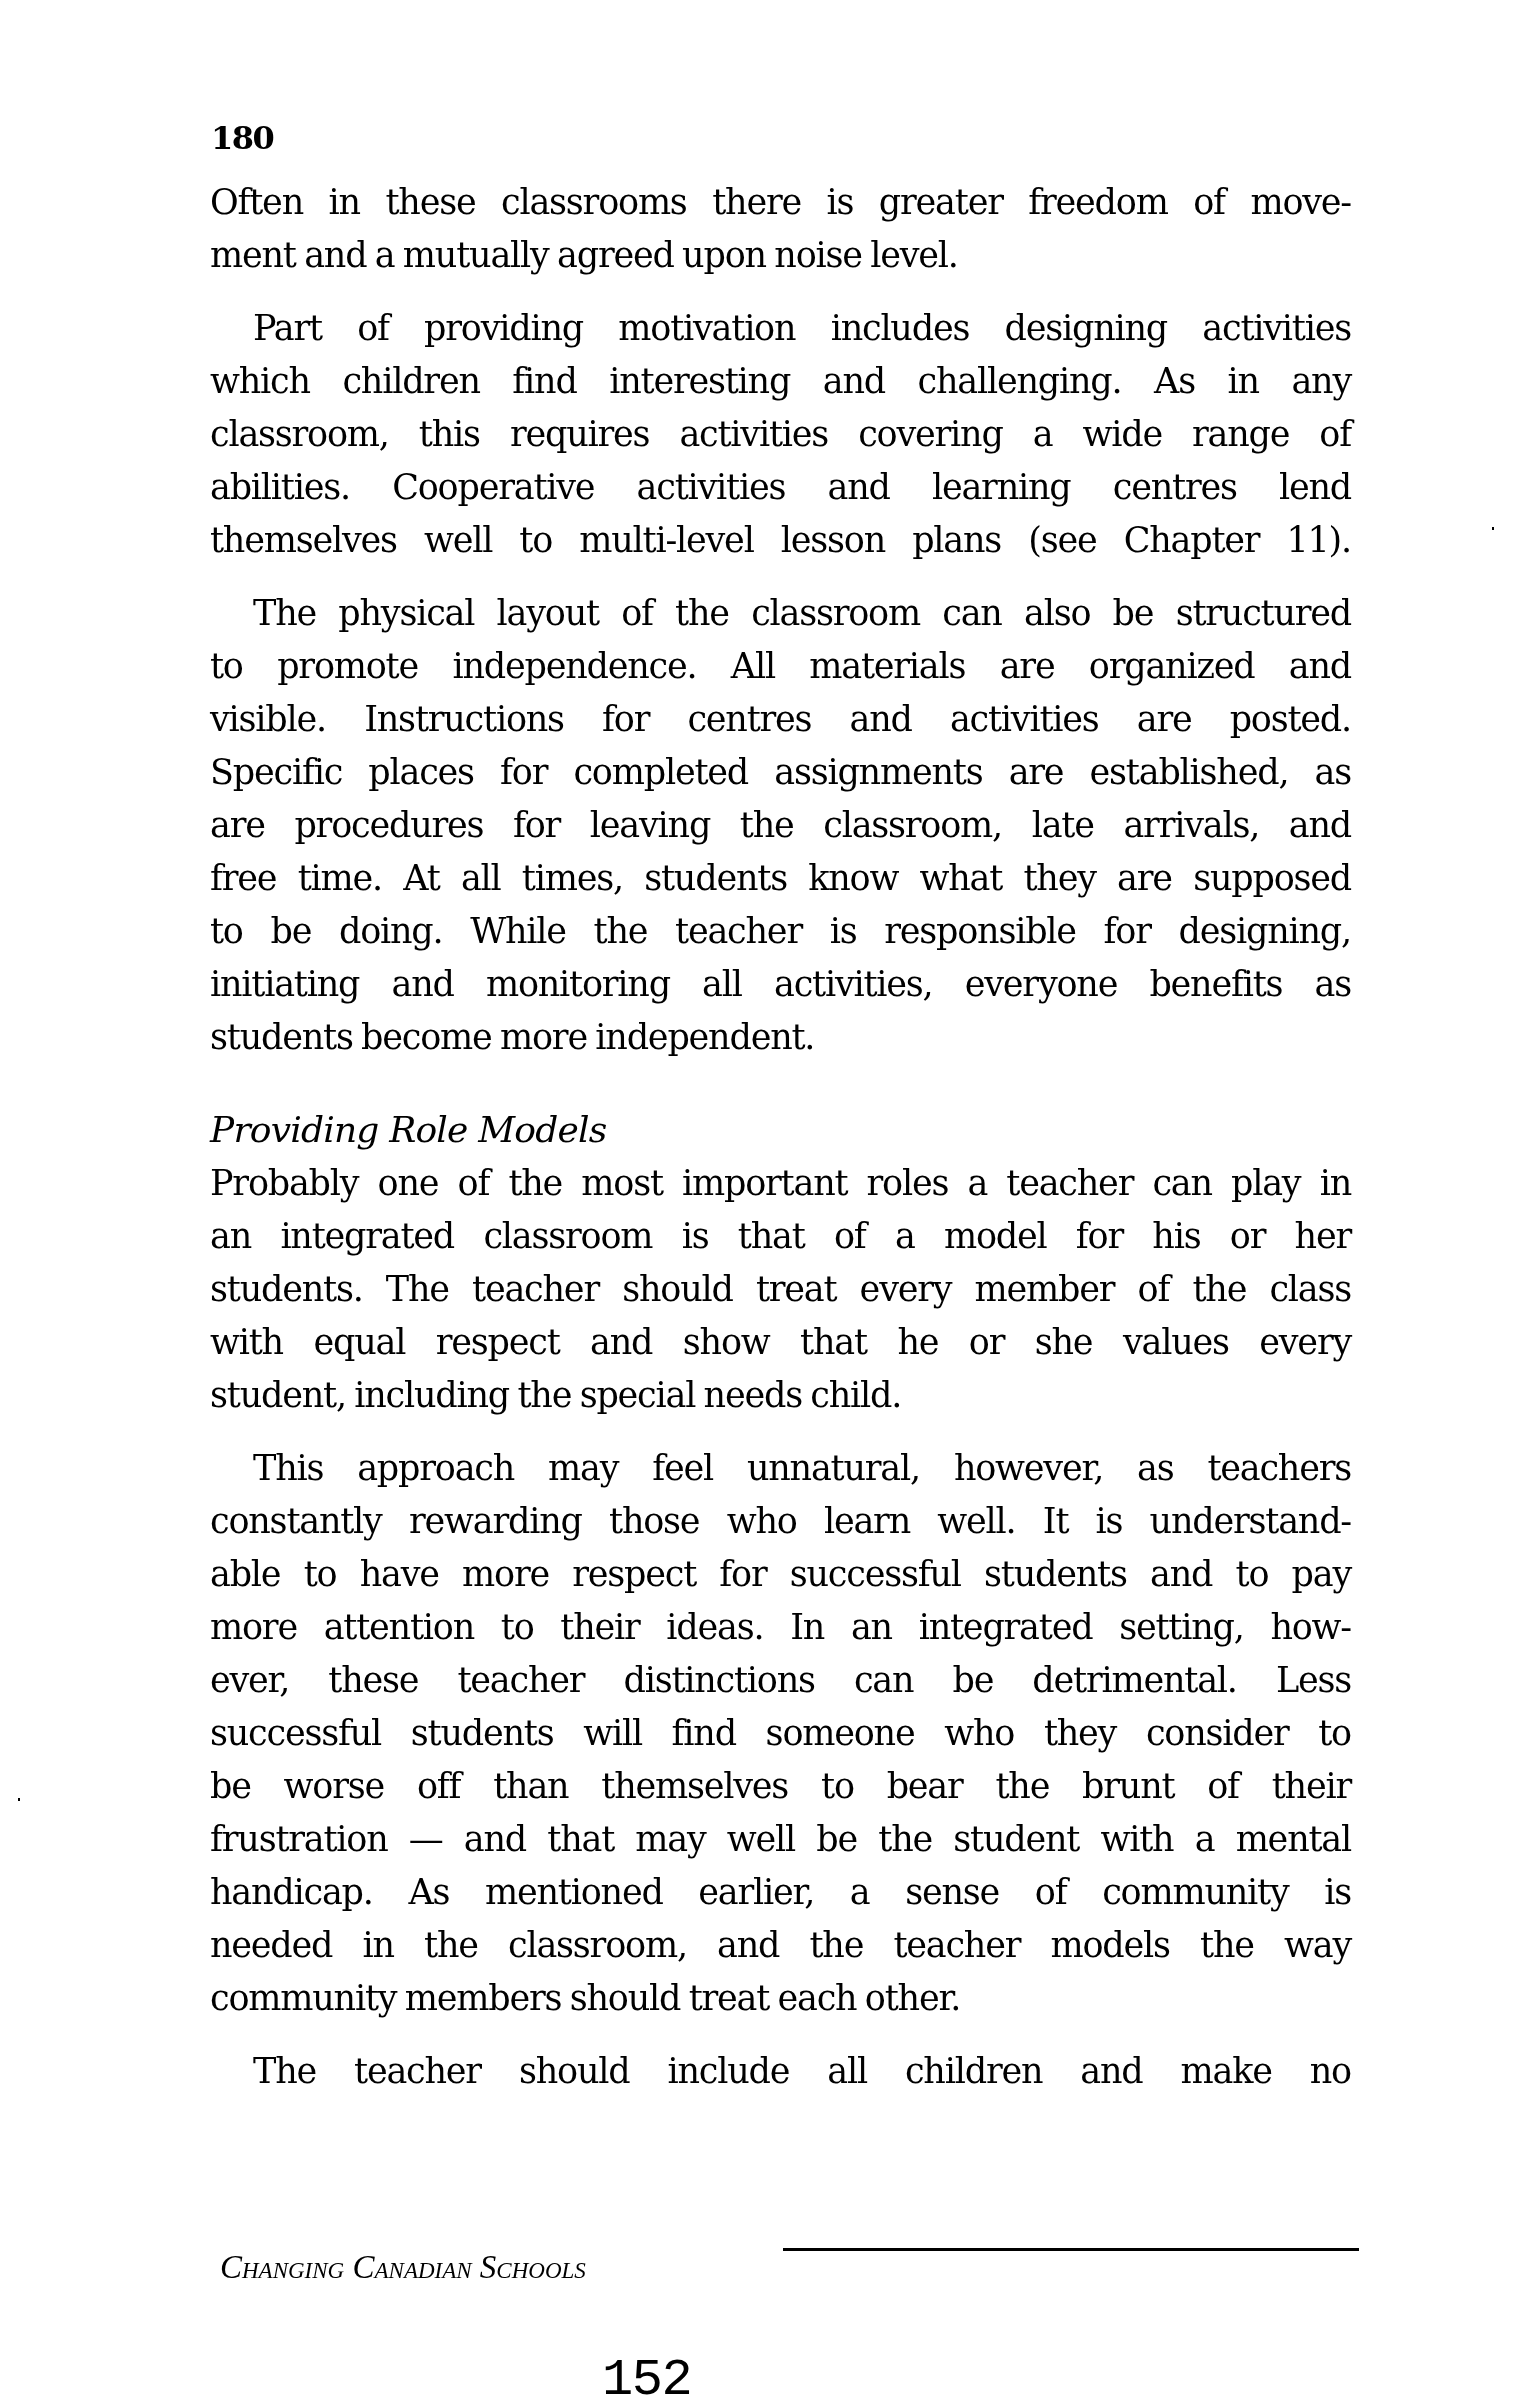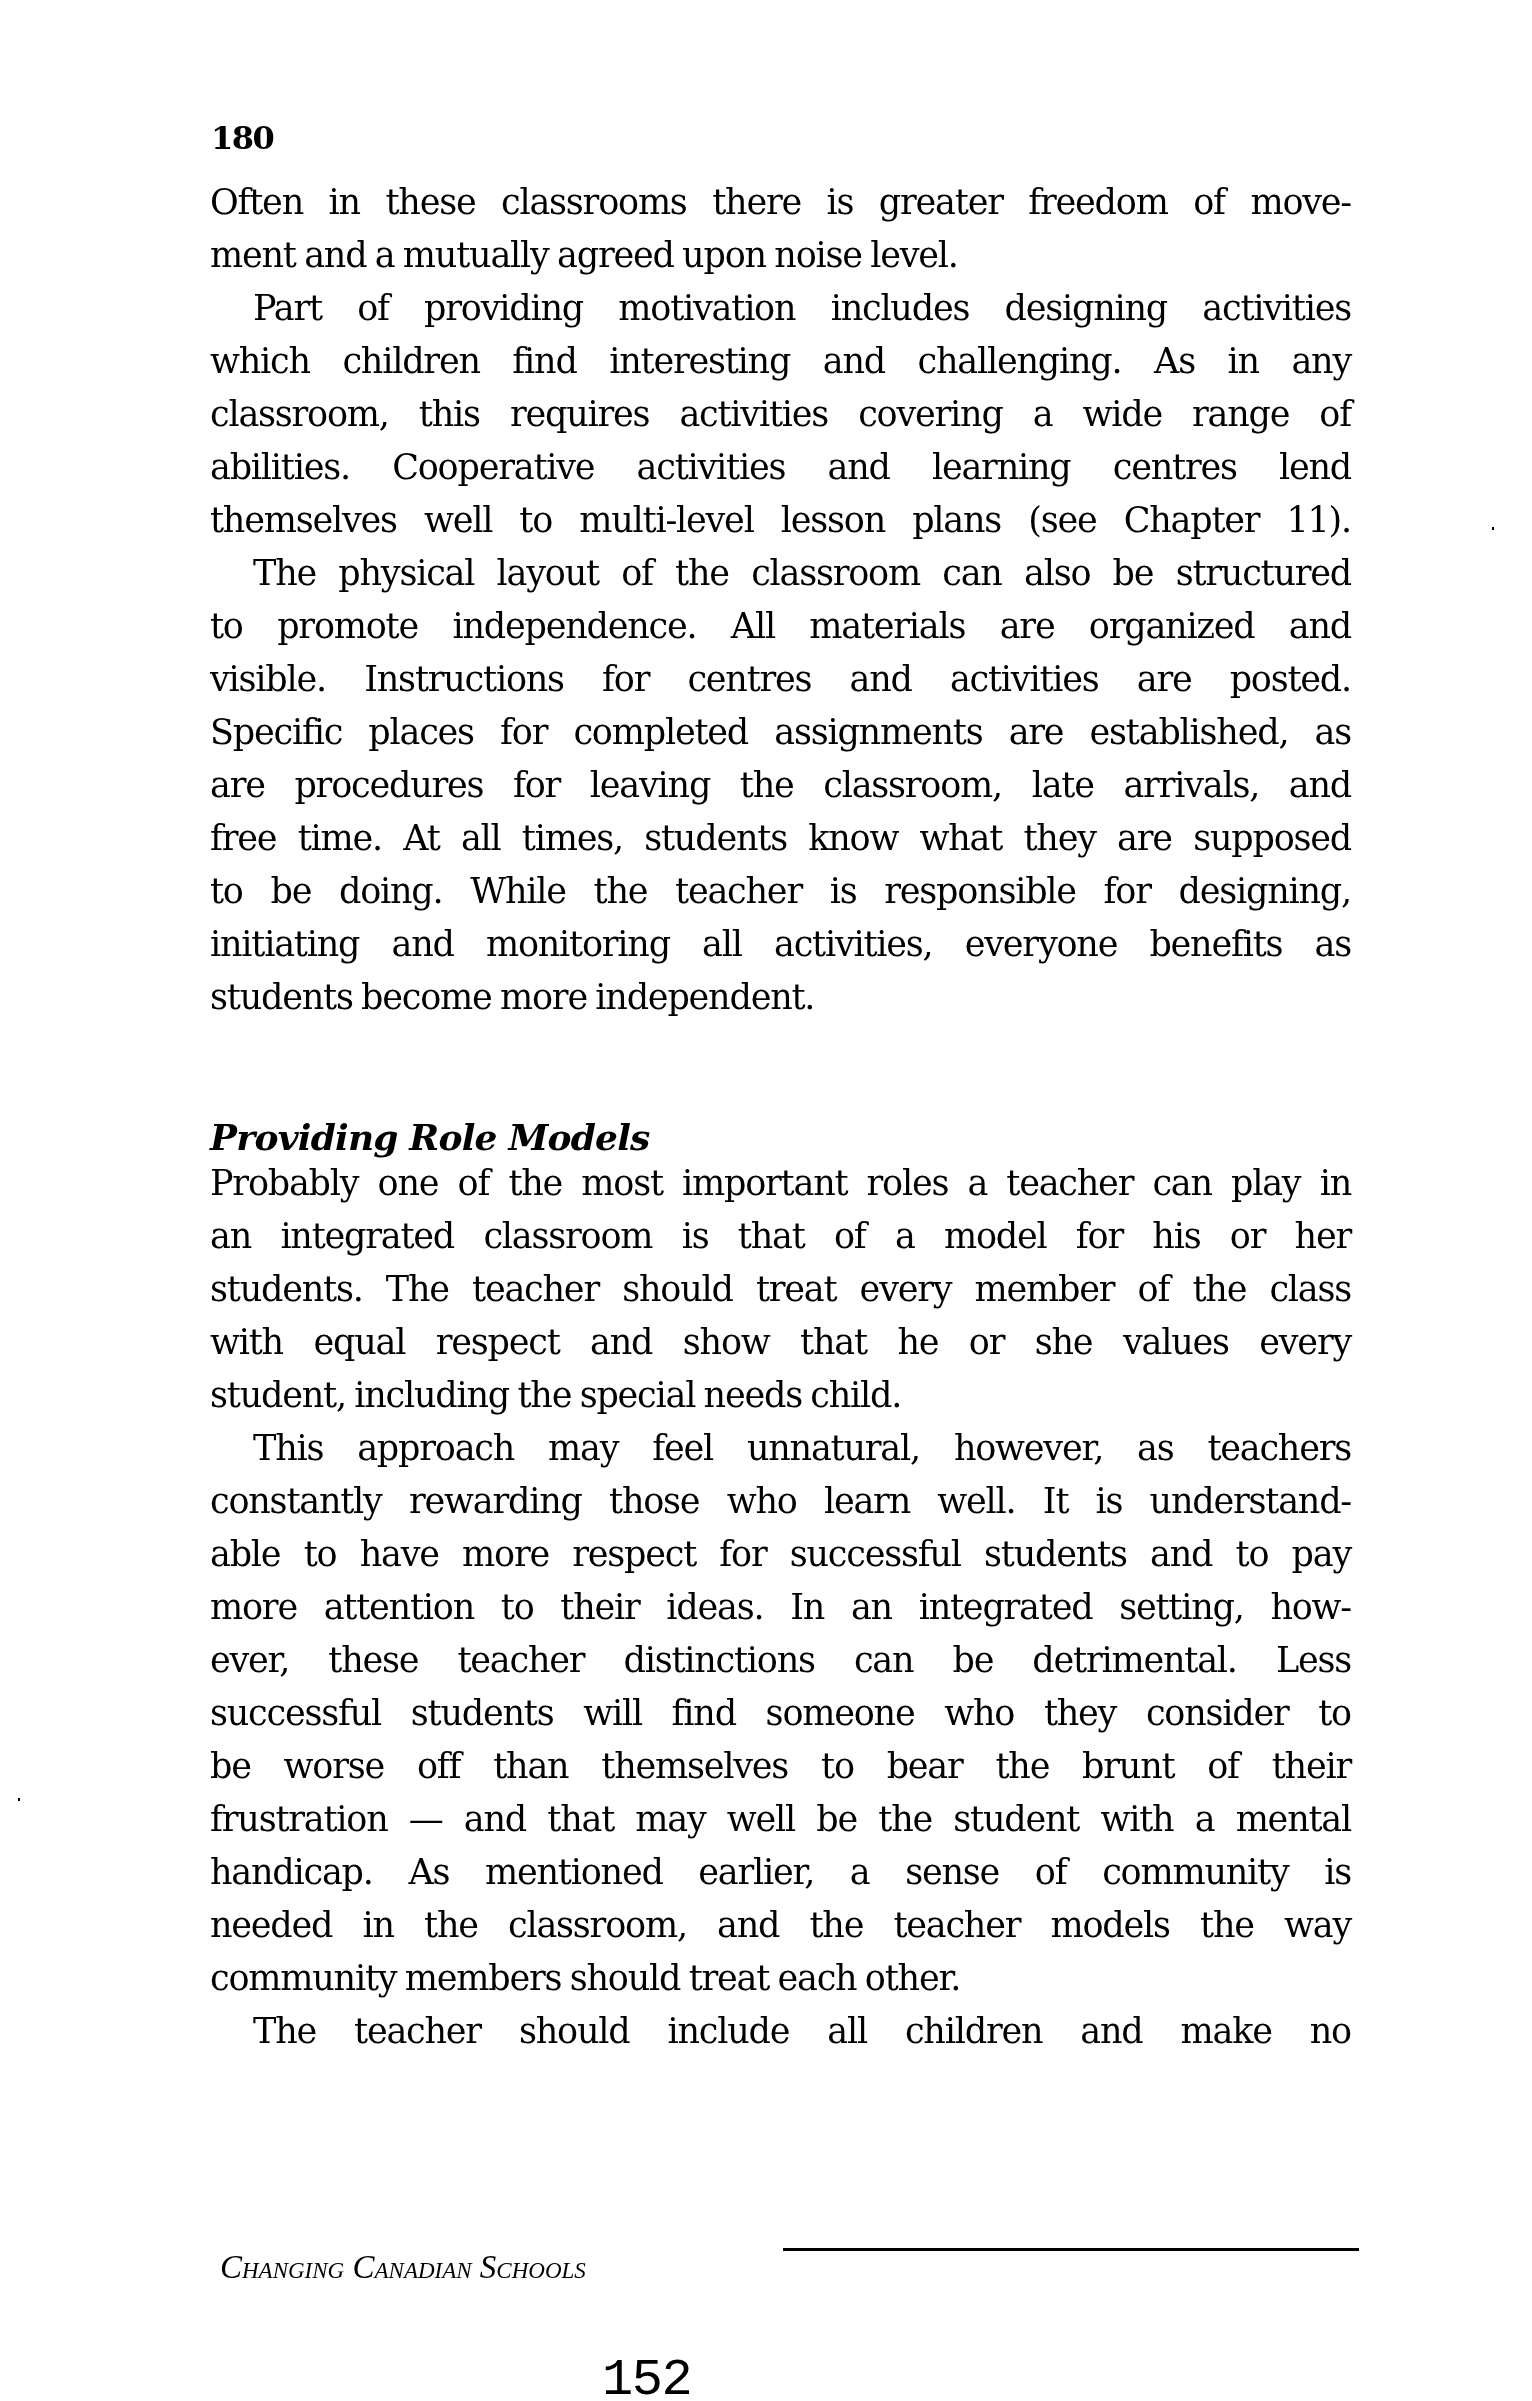--- a/index.html
+++ b/index.html
@@ -39,31 +39,31 @@
       text-align: justify;
       text-align-last: justify;
       letter-spacing: -1.2px;
       word-spacing: -1.5px;
     }
     .line.last {
       text-align-last: left;
     }
     .line.indent {
       padding-left: 43px;
+      margin-top: 20px;
     }
     .section-heading {
       position: absolute;
       left: 210px;
       top: 1103px;
       font-size: 36px;
-      font-weight: bold;
+      font-weight: normal;
       font-style: italic;
       letter-spacing: -0.8px;
       line-height: 53px;
-      margin-top: 8px;
     }
     .footer-title {
       position: absolute;
       left: 220px;
       top: 2204px;
       font-family: "Liberation Serif", serif;
       font-style: italic;
       font-size: 33px;
       font-variant: small-caps;
       letter-spacing: 0px;

